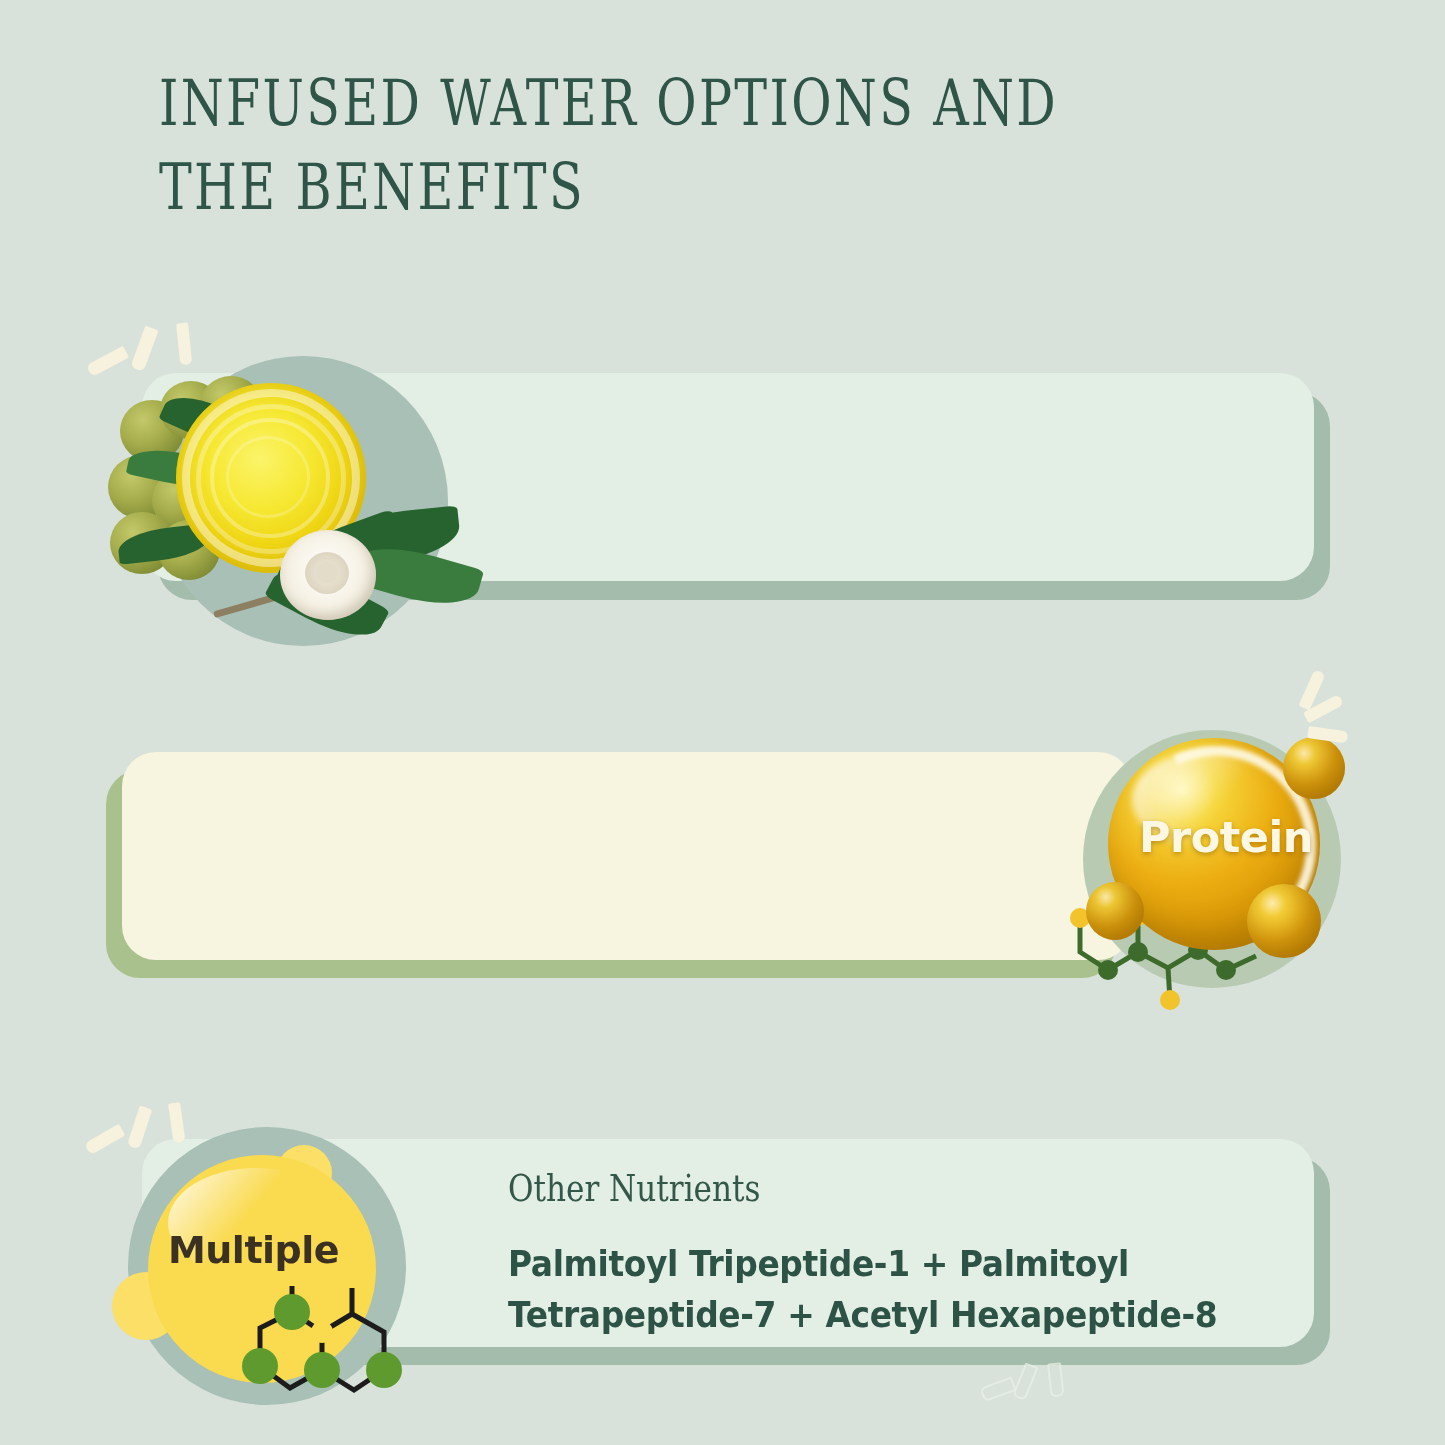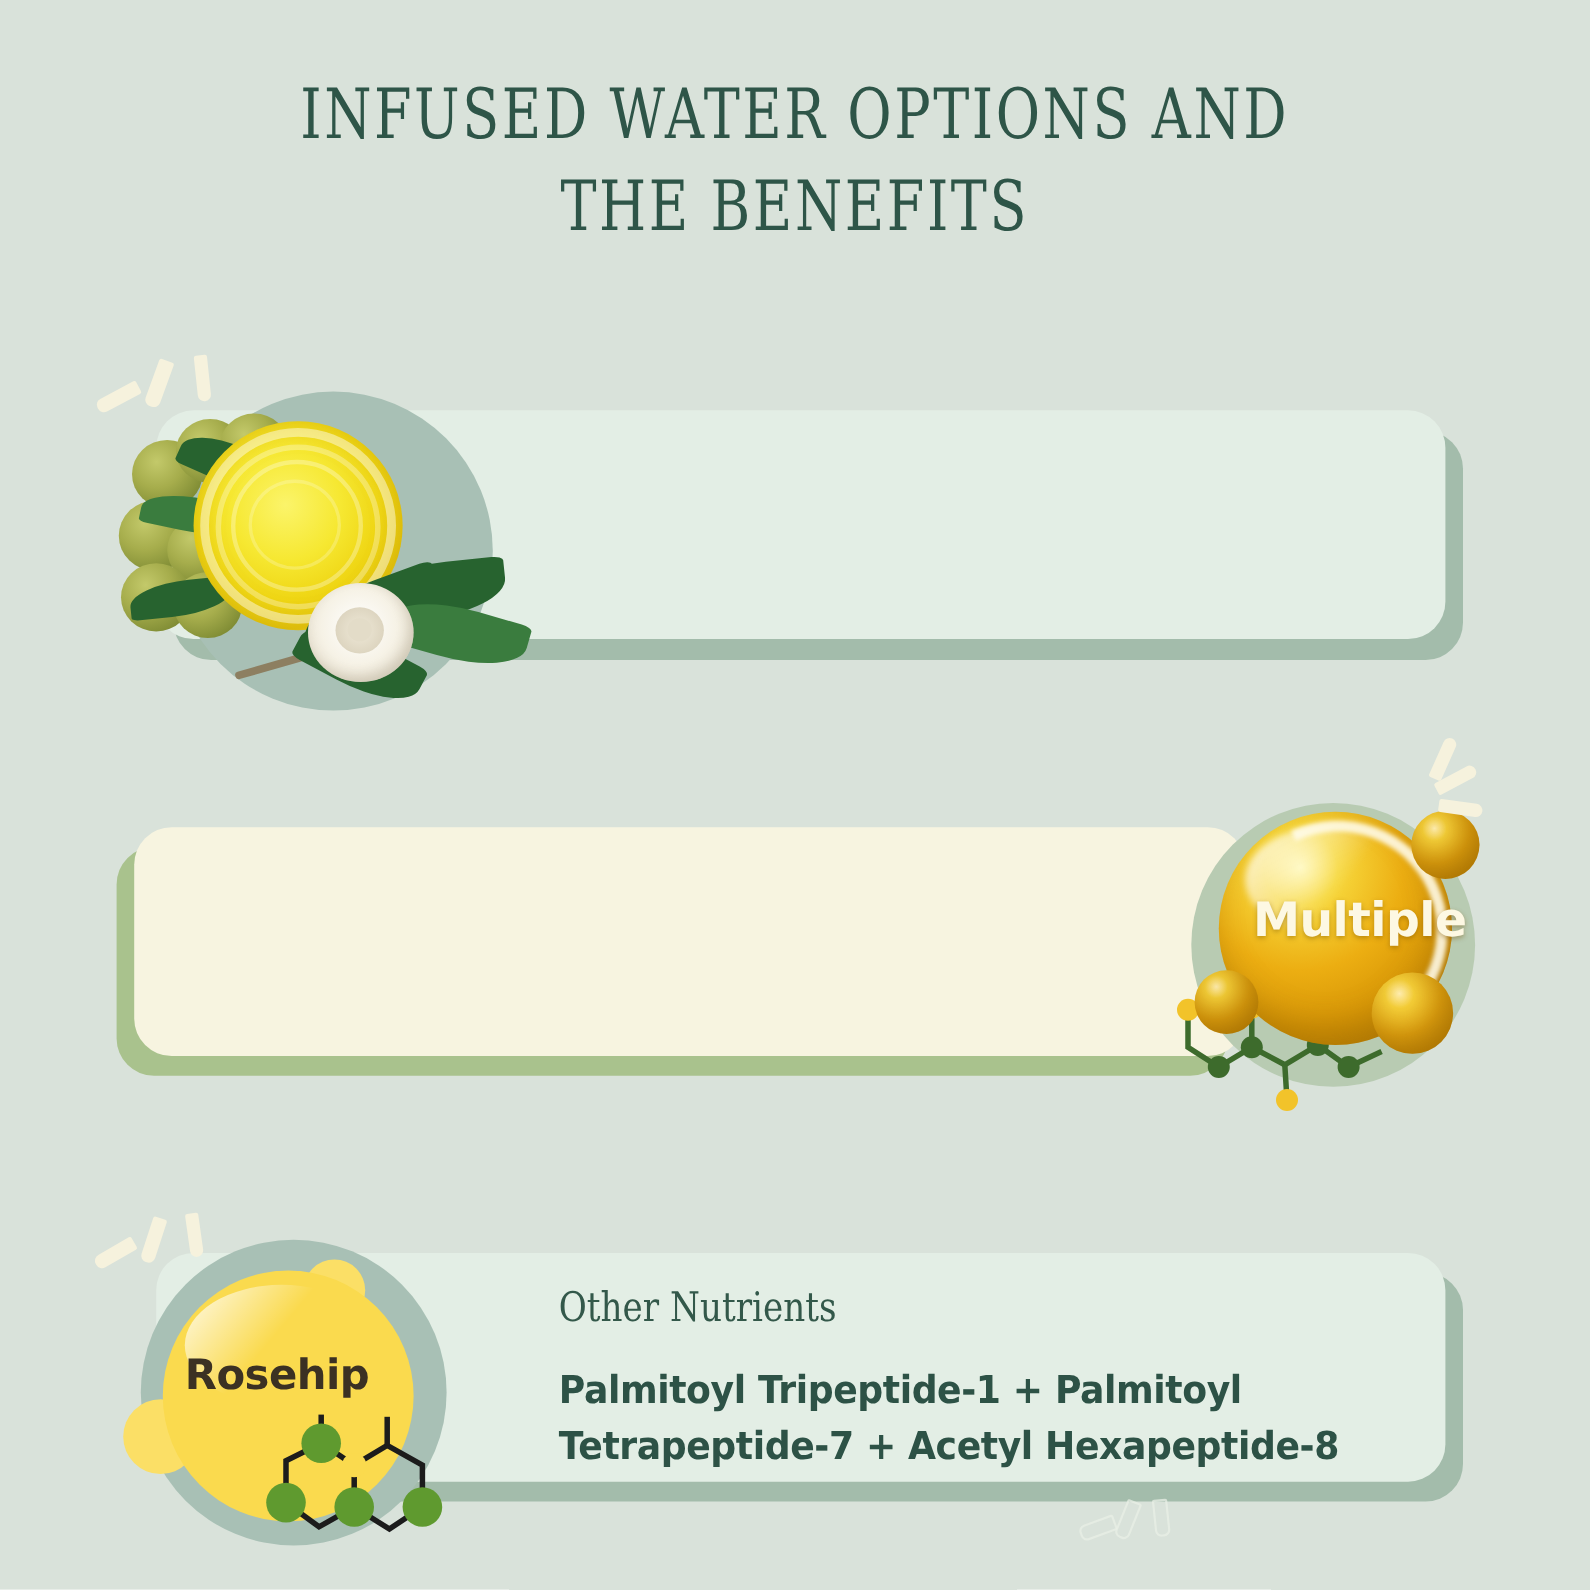--- a/index.html
+++ b/index.html
@@ -19,21 +19,21 @@
     background: #d9e2da;
     overflow: hidden;
   }
 
   
   #title-block {
     position: absolute;
     top: 62px;
     left: 0;
     width: 1445px;
-    text-align: center;
+    text-align: left;
   }
   .title-line {
     font-family: "DejaVu Serif", "Liberation Serif", serif;
     color: #2e5548;
     font-size: 63px;
     line-height: 84px;
     letter-spacing: 3px;
     font-weight: 400;
     transform: scaleX(0.78);
     transform-origin: center center;
@@ -300,21 +300,21 @@
     <g fill="#f2c32a">
       <circle cx="20" cy="58" r="10"></circle>
       <circle cx="78" cy="56" r="10"></circle>
       <circle cx="110" cy="140" r="10"></circle>
     </g>
   </svg>
 
   <div class="gold-sphere" style="left:1108px; top:738px; width:212px; height:212px;"></div>
   <div class="gold-gloss" style="left:1132px; top:752px; width:140px; height:96px;"></div>
   <div class="gold-crescent" style="left:1116px; top:746px; width:180px; height:180px; transform:rotate(200deg);"></div>
-  <div class="sphere-label" style="left:1139px; top:812px;">Multiple</div>
+  <div class="sphere-label" style="left:1139px; top:812px;">Protein</div>
 
   <div class="gold-sphere small" style="left:1283px; top:737px; width:62px; height:62px;"></div>
   <div class="gold-sphere small" style="left:1247px; top:884px; width:74px; height:74px;"></div>
   <div class="gold-sphere small" style="left:1086px; top:882px; width:58px; height:58px;"></div>
 
   <div class="sparkle" style="left:1294px; top:678px;">
     <div class="ray" style="width:40px; height:12px; transform:rotate(-66deg); left:10px; top:24px;"></div>
     <div class="ray" style="width:40px; height:12px; transform:rotate(-28deg); left:12px; top:34px;"></div>
     <div class="ray" style="width:40px; height:12px; transform:rotate(8deg); left:14px; top:48px;"></div>
   </div>
@@ -323,21 +323,21 @@
   <div class="shadow-layer" style="left:158px; top:1157px; width:1172px; height:208px;"></div>
   <div class="card" style="left:142px; top:1139px; width:1172px; height:208px;"></div>
 
   <div class="sage-circle" style="left:128px; top:1127px; width:278px; height:278px;"></div>
 
   <div class="flat-yellow lite" style="left:276px; top:1145px; width:56px; height:56px;"></div>
   <div class="flat-yellow lite" style="left:112px; top:1272px; width:68px; height:68px;"></div>
 
   <div class="flat-yellow" style="left:148px; top:1155px; width:228px; height:228px;"></div>
   <div class="flat-gloss" style="left:168px; top:1168px; width:176px; height:110px;"></div>
-  <div class="peptide-label" style="left:168px; top:1228px;">Rosehip</div>
+  <div class="peptide-label" style="left:168px; top:1228px;">Multiple</div>
 
   <svg class="mol-svg" style="left:244px; top:1270px; width:230px; height:150px;" viewBox="0 0 230 150">
     <g stroke="#1c1c1c" stroke-width="5" fill="none">
       <path d="M16 58 L16 96 L46 118 L78 100 L78 62 L48 42 Z"></path>
       <path d="M78 62 L108 44 L140 62 L140 100 L110 120 L78 100"></path>
       <path d="M48 42 L48 16"></path>
       <path d="M108 44 L108 18"></path>
     </g>
     <g fill="#5f9a2f">
       <circle cx="48" cy="42" r="18"></circle>

